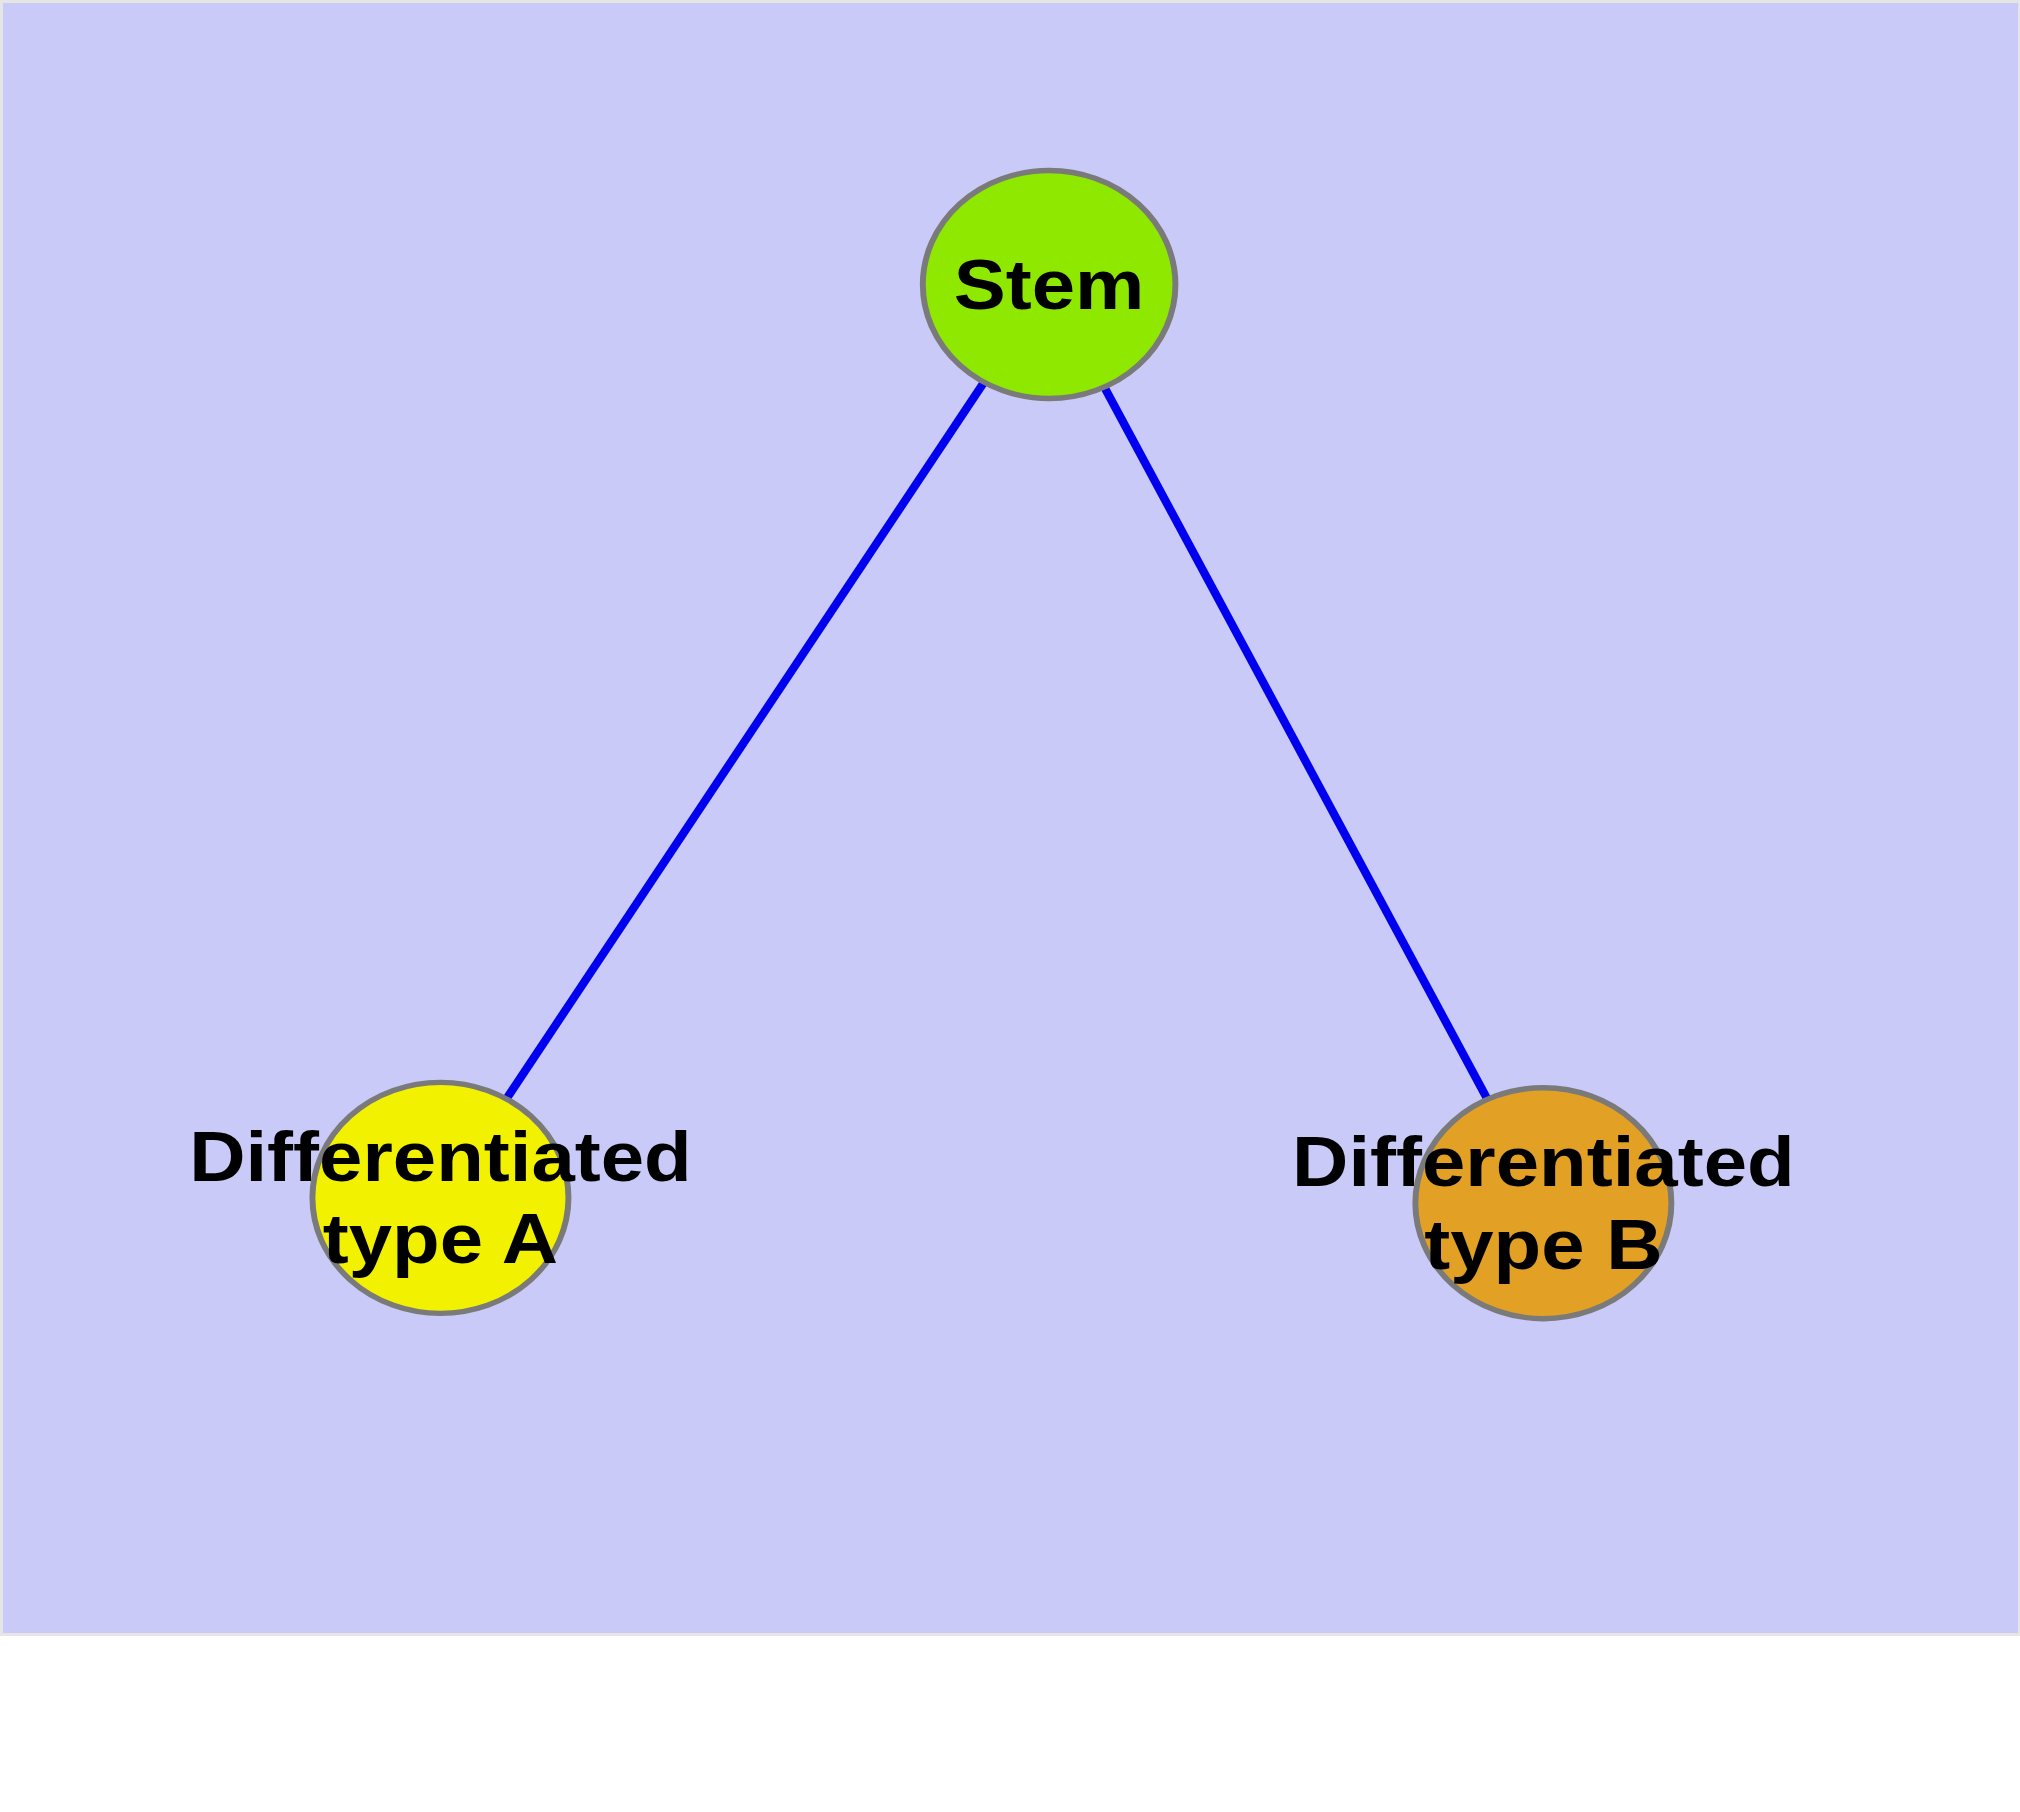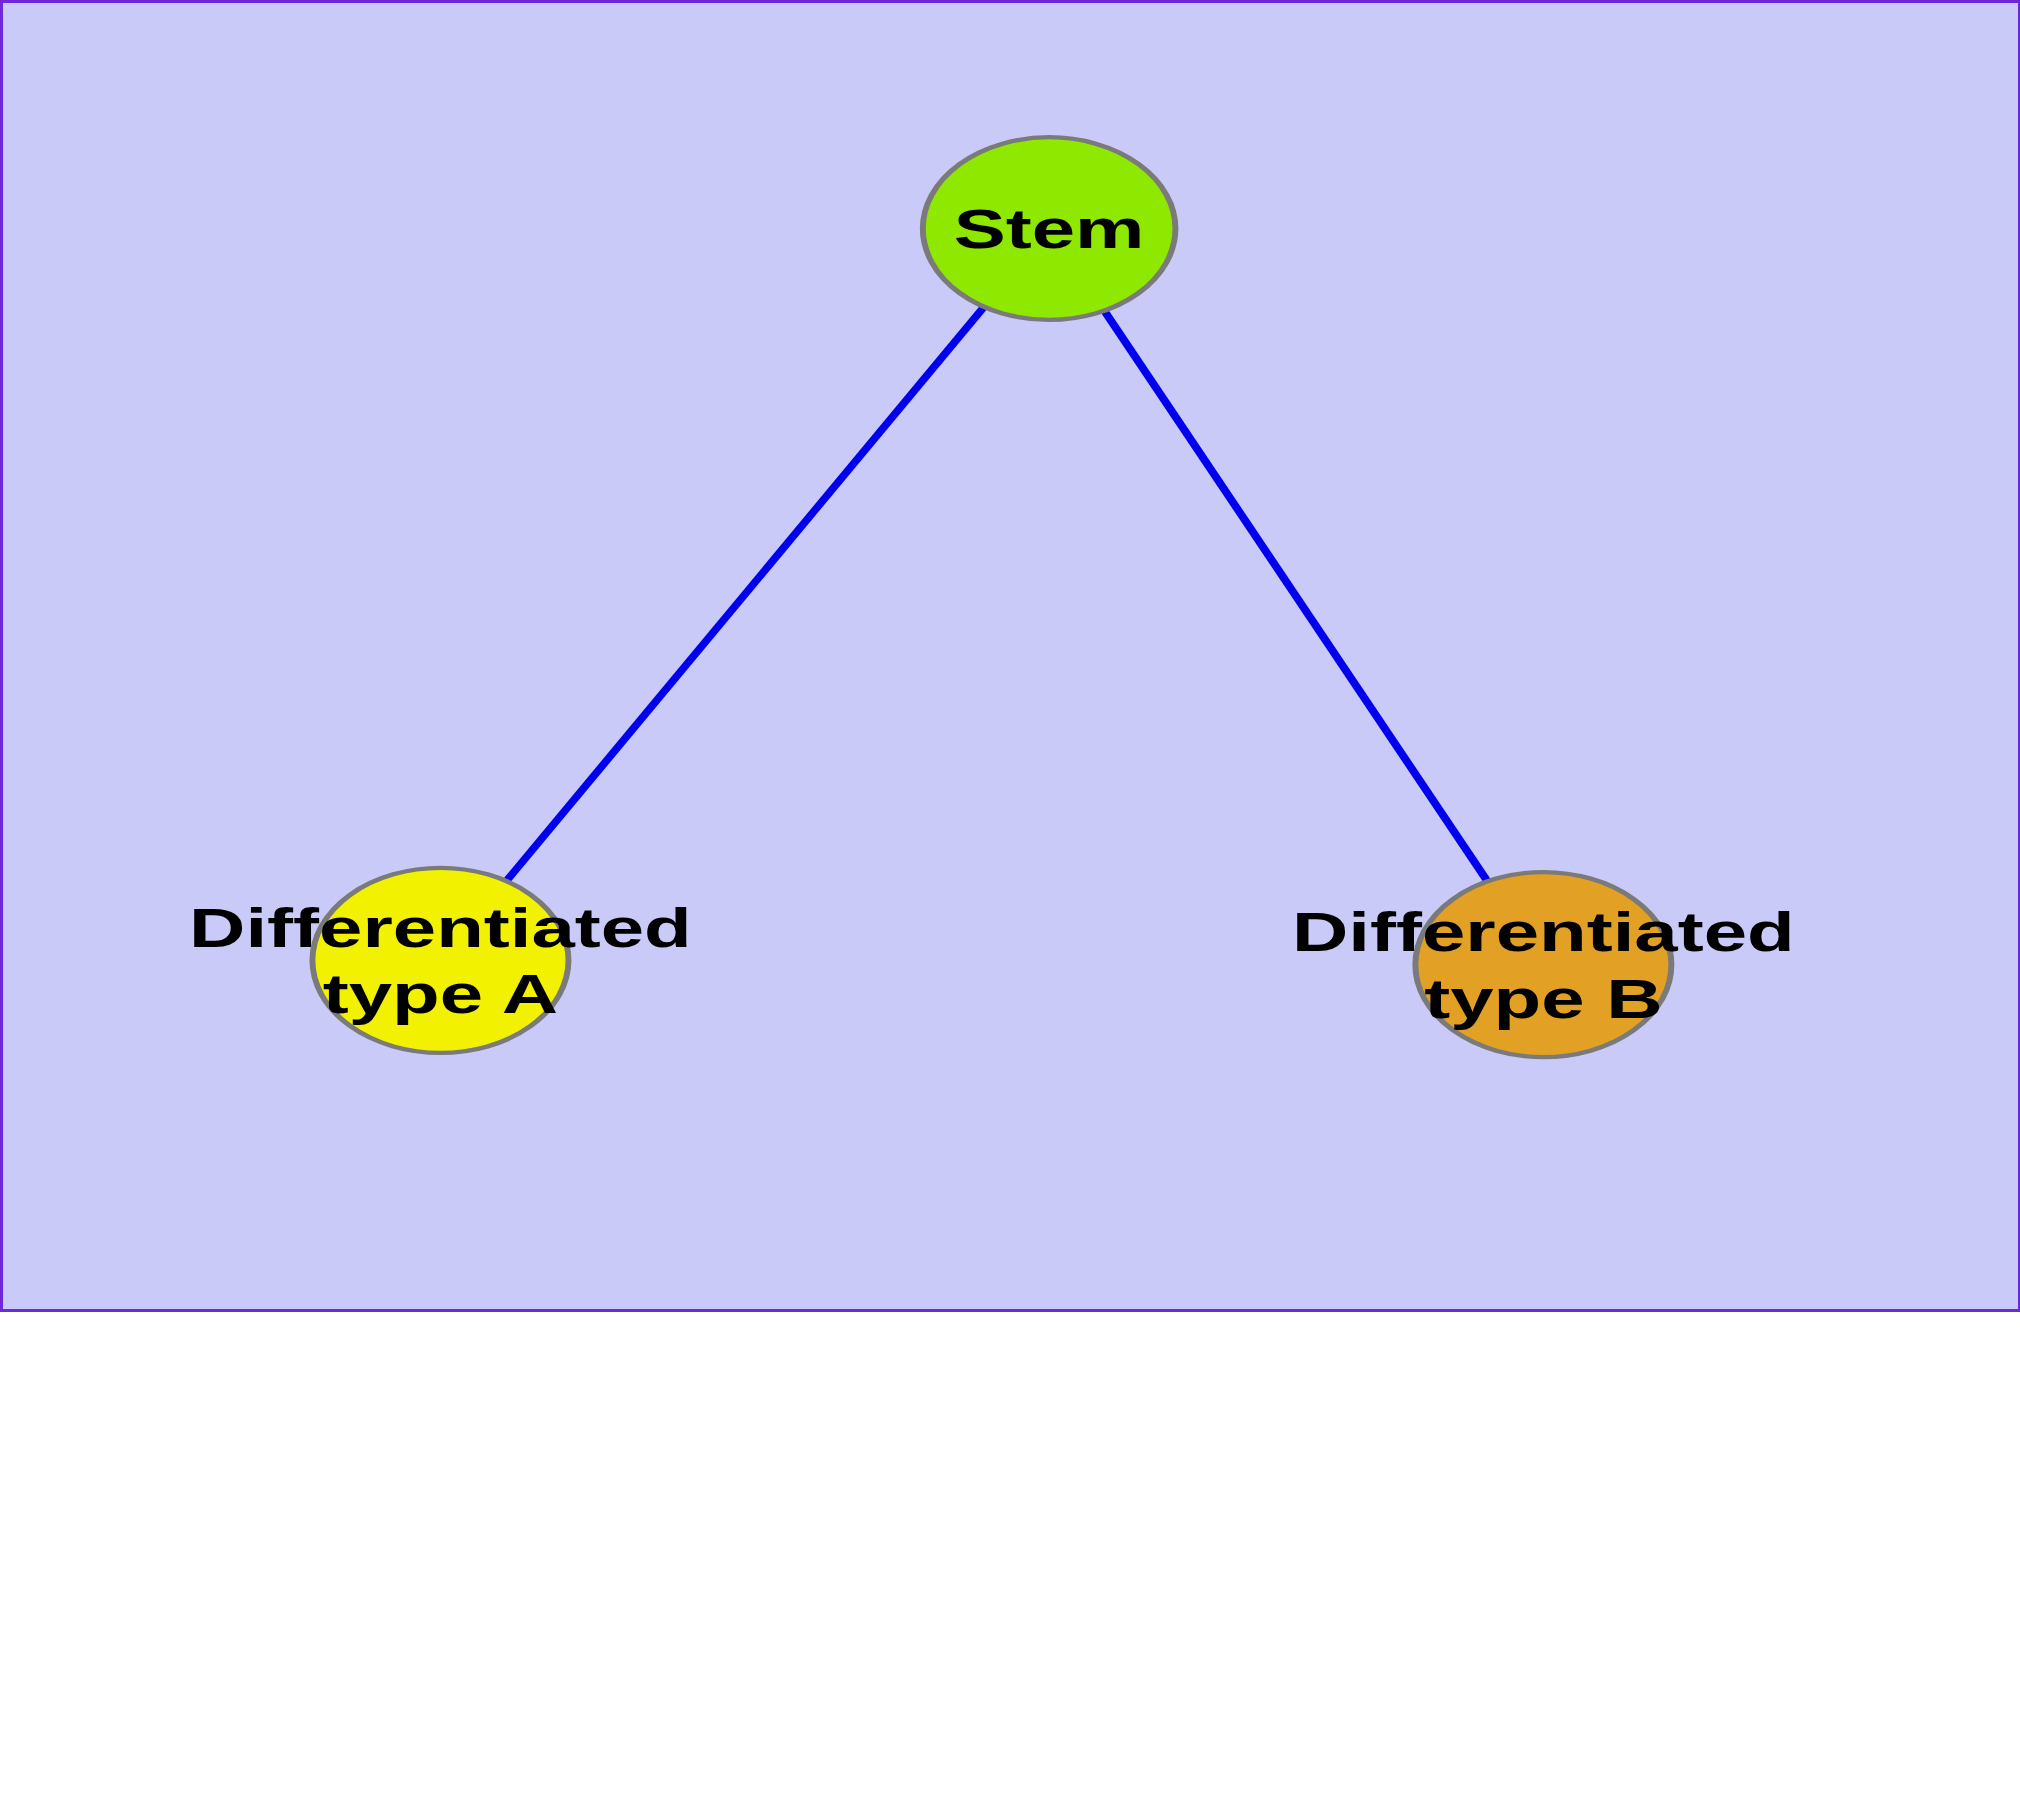--- a/index.html
+++ b/index.html
@@ -4,22 +4,22 @@
 <style>
   html, body {
     margin: 0;
     padding: 0;
     background: #ffffff;
     font-family: "Liberation Sans", sans-serif;
   }
   .page {
     position: relative;
     width: 2021px;
-    height: 1312px;
-    background: #6d28d9;
+    height: 1636px;
+    background: #e5e5e5;
     overflow: hidden;
   }
   .canvas {
     position: absolute;
     left: 2.5px;
     top: 2.5px;
     right: 3.4px;
     bottom: 3.4px;
   }
   .graph-svg {

